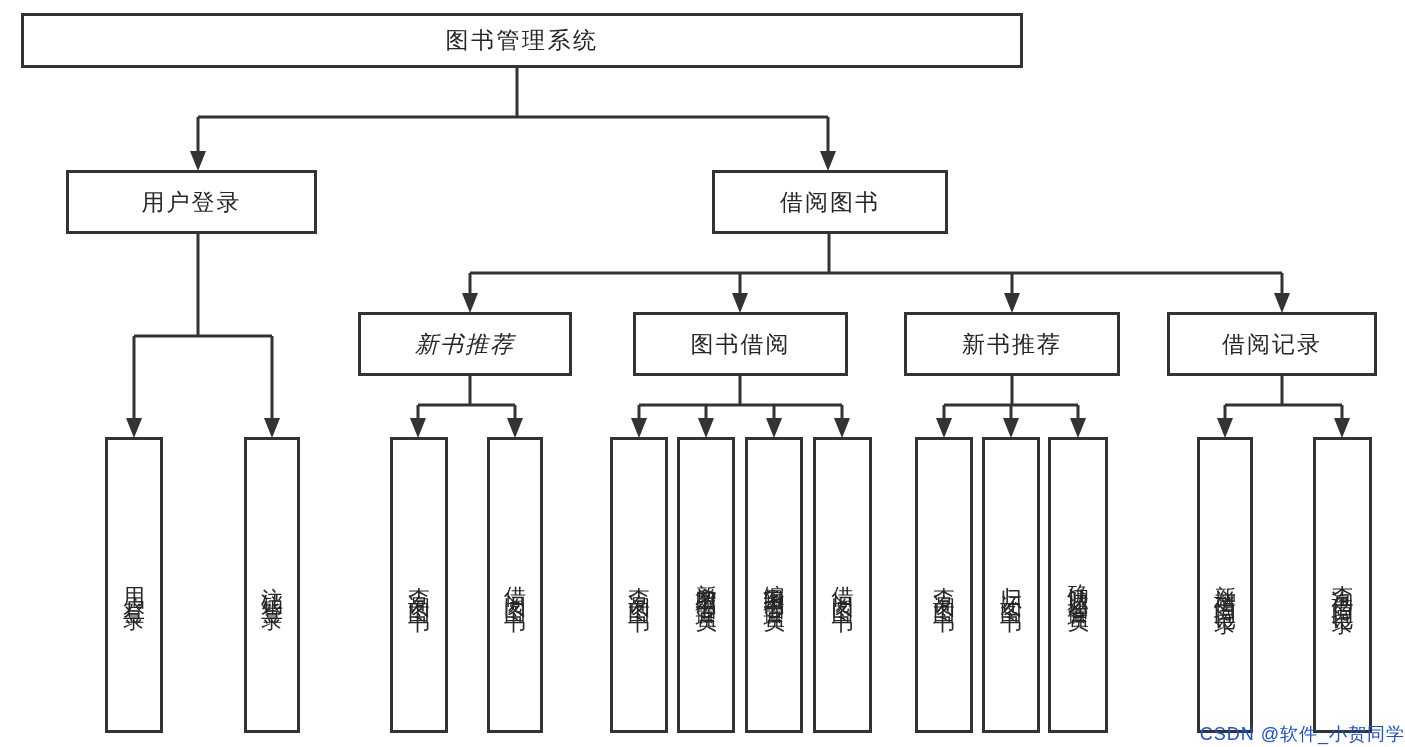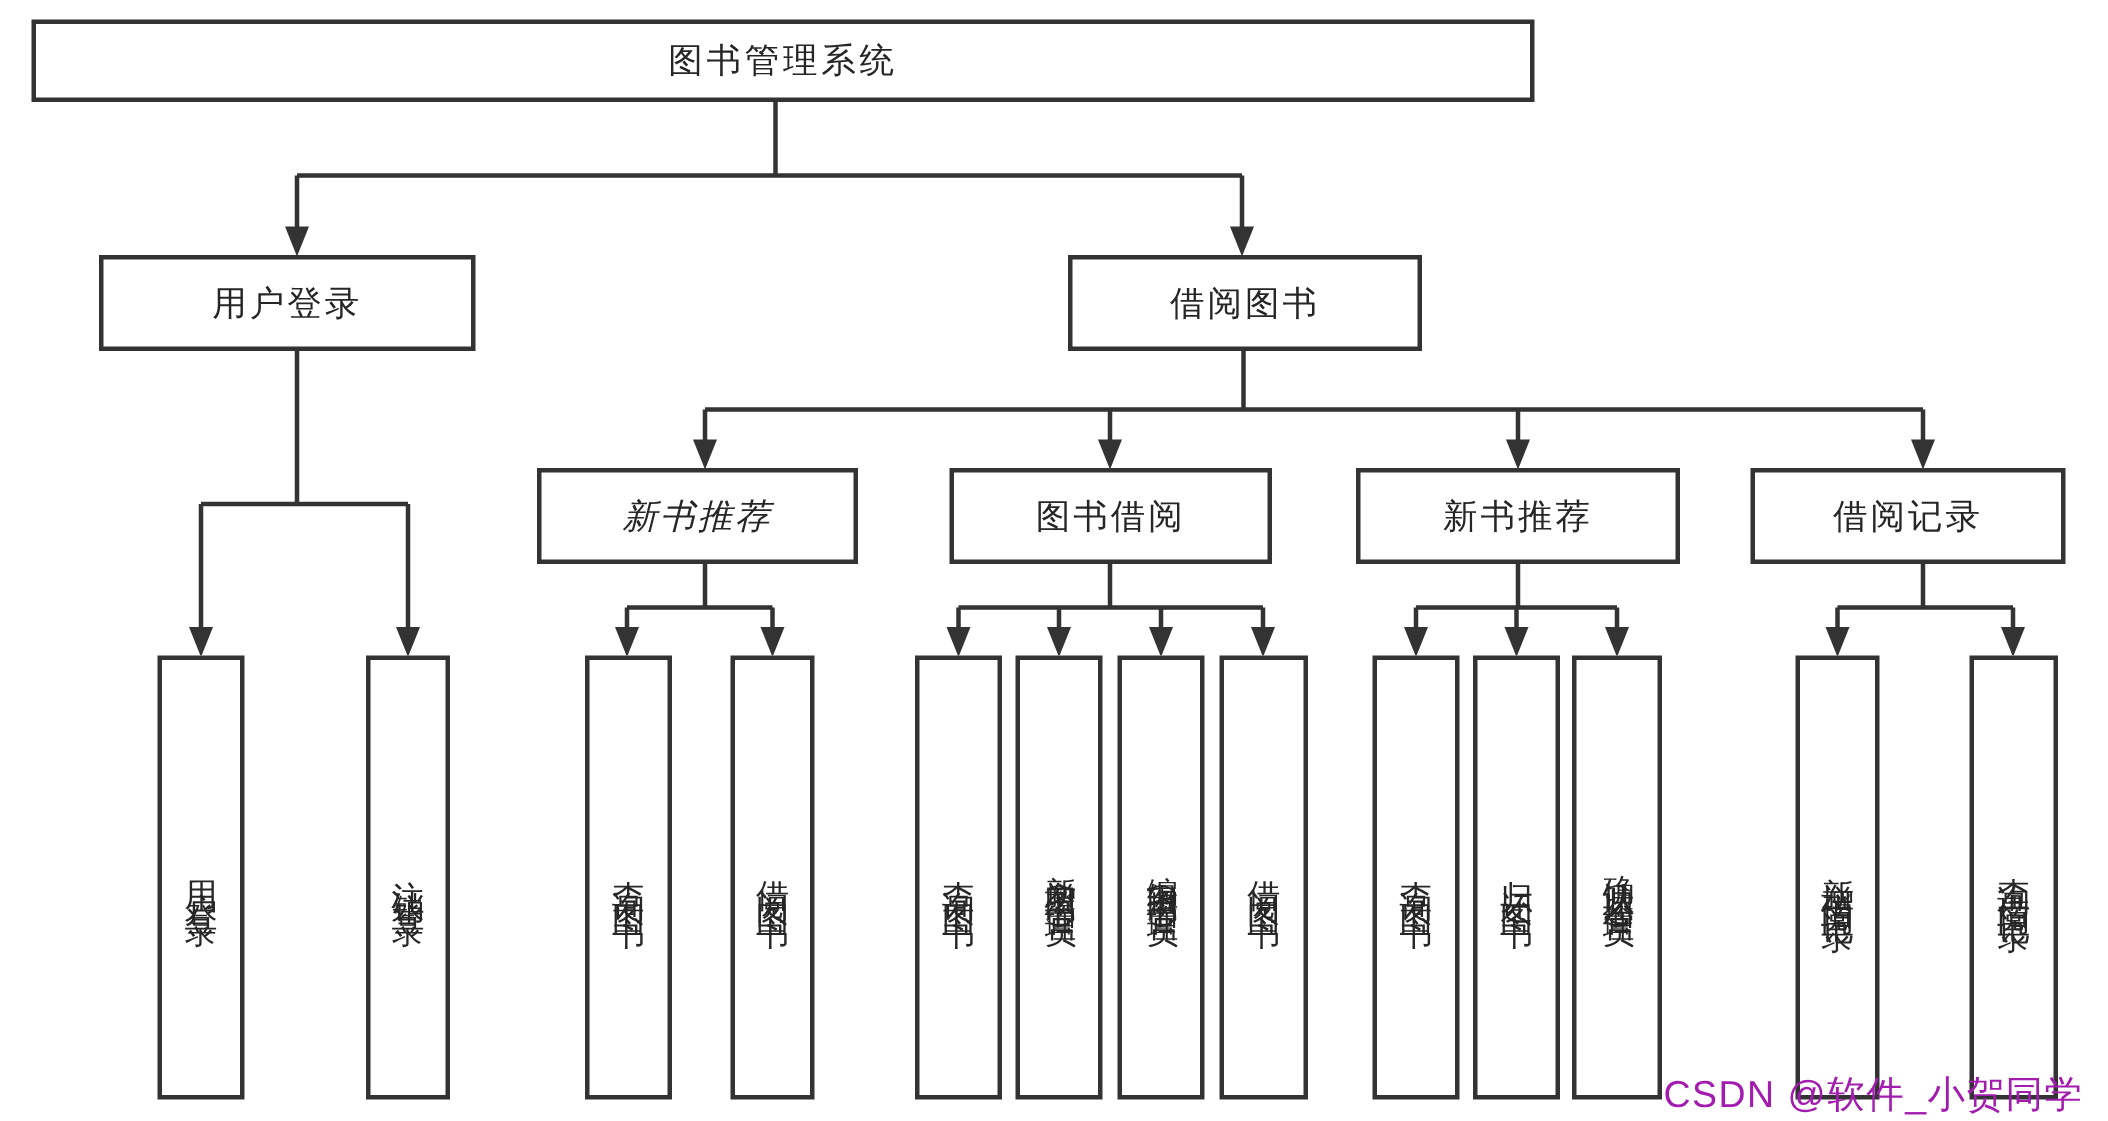--- a/index.html
+++ b/index.html
@@ -15,22 +15,22 @@
   }
   .h-label { font-size:23px; letter-spacing:2px; white-space:nowrap; }
   .root-label { font-size:23px; letter-spacing:2.5px; }
   .leaf span {
     writing-mode:vertical-rl; text-orientation:mixed;
     font-size:22px; letter-spacing:8px; color:#262626; white-space:nowrap;
   }
   .leaf.long span { font-size:21px; letter-spacing:4px; }
   .leaf.mid  span { font-size:22px; letter-spacing:6px; }
   .watermark {
-    position:absolute; right:16px; bottom:1px;
-    font-size:25px; letter-spacing:1px; color:#a21caf; z-index:5; white-space:nowrap;
+    position:absolute; right:0; bottom:1px;
+    font-size:18px; letter-spacing:1px; color:#1d4ed8; z-index:5; white-space:nowrap;
   }
 </style>
 </head>
 <body>
 
 <div class="stage">
 
   <svg class="connectors" viewBox="0 0 1405 747" xmlns="http://www.w3.org/2000/svg">
     <g stroke="#333333" stroke-width="3" fill="none">
 

